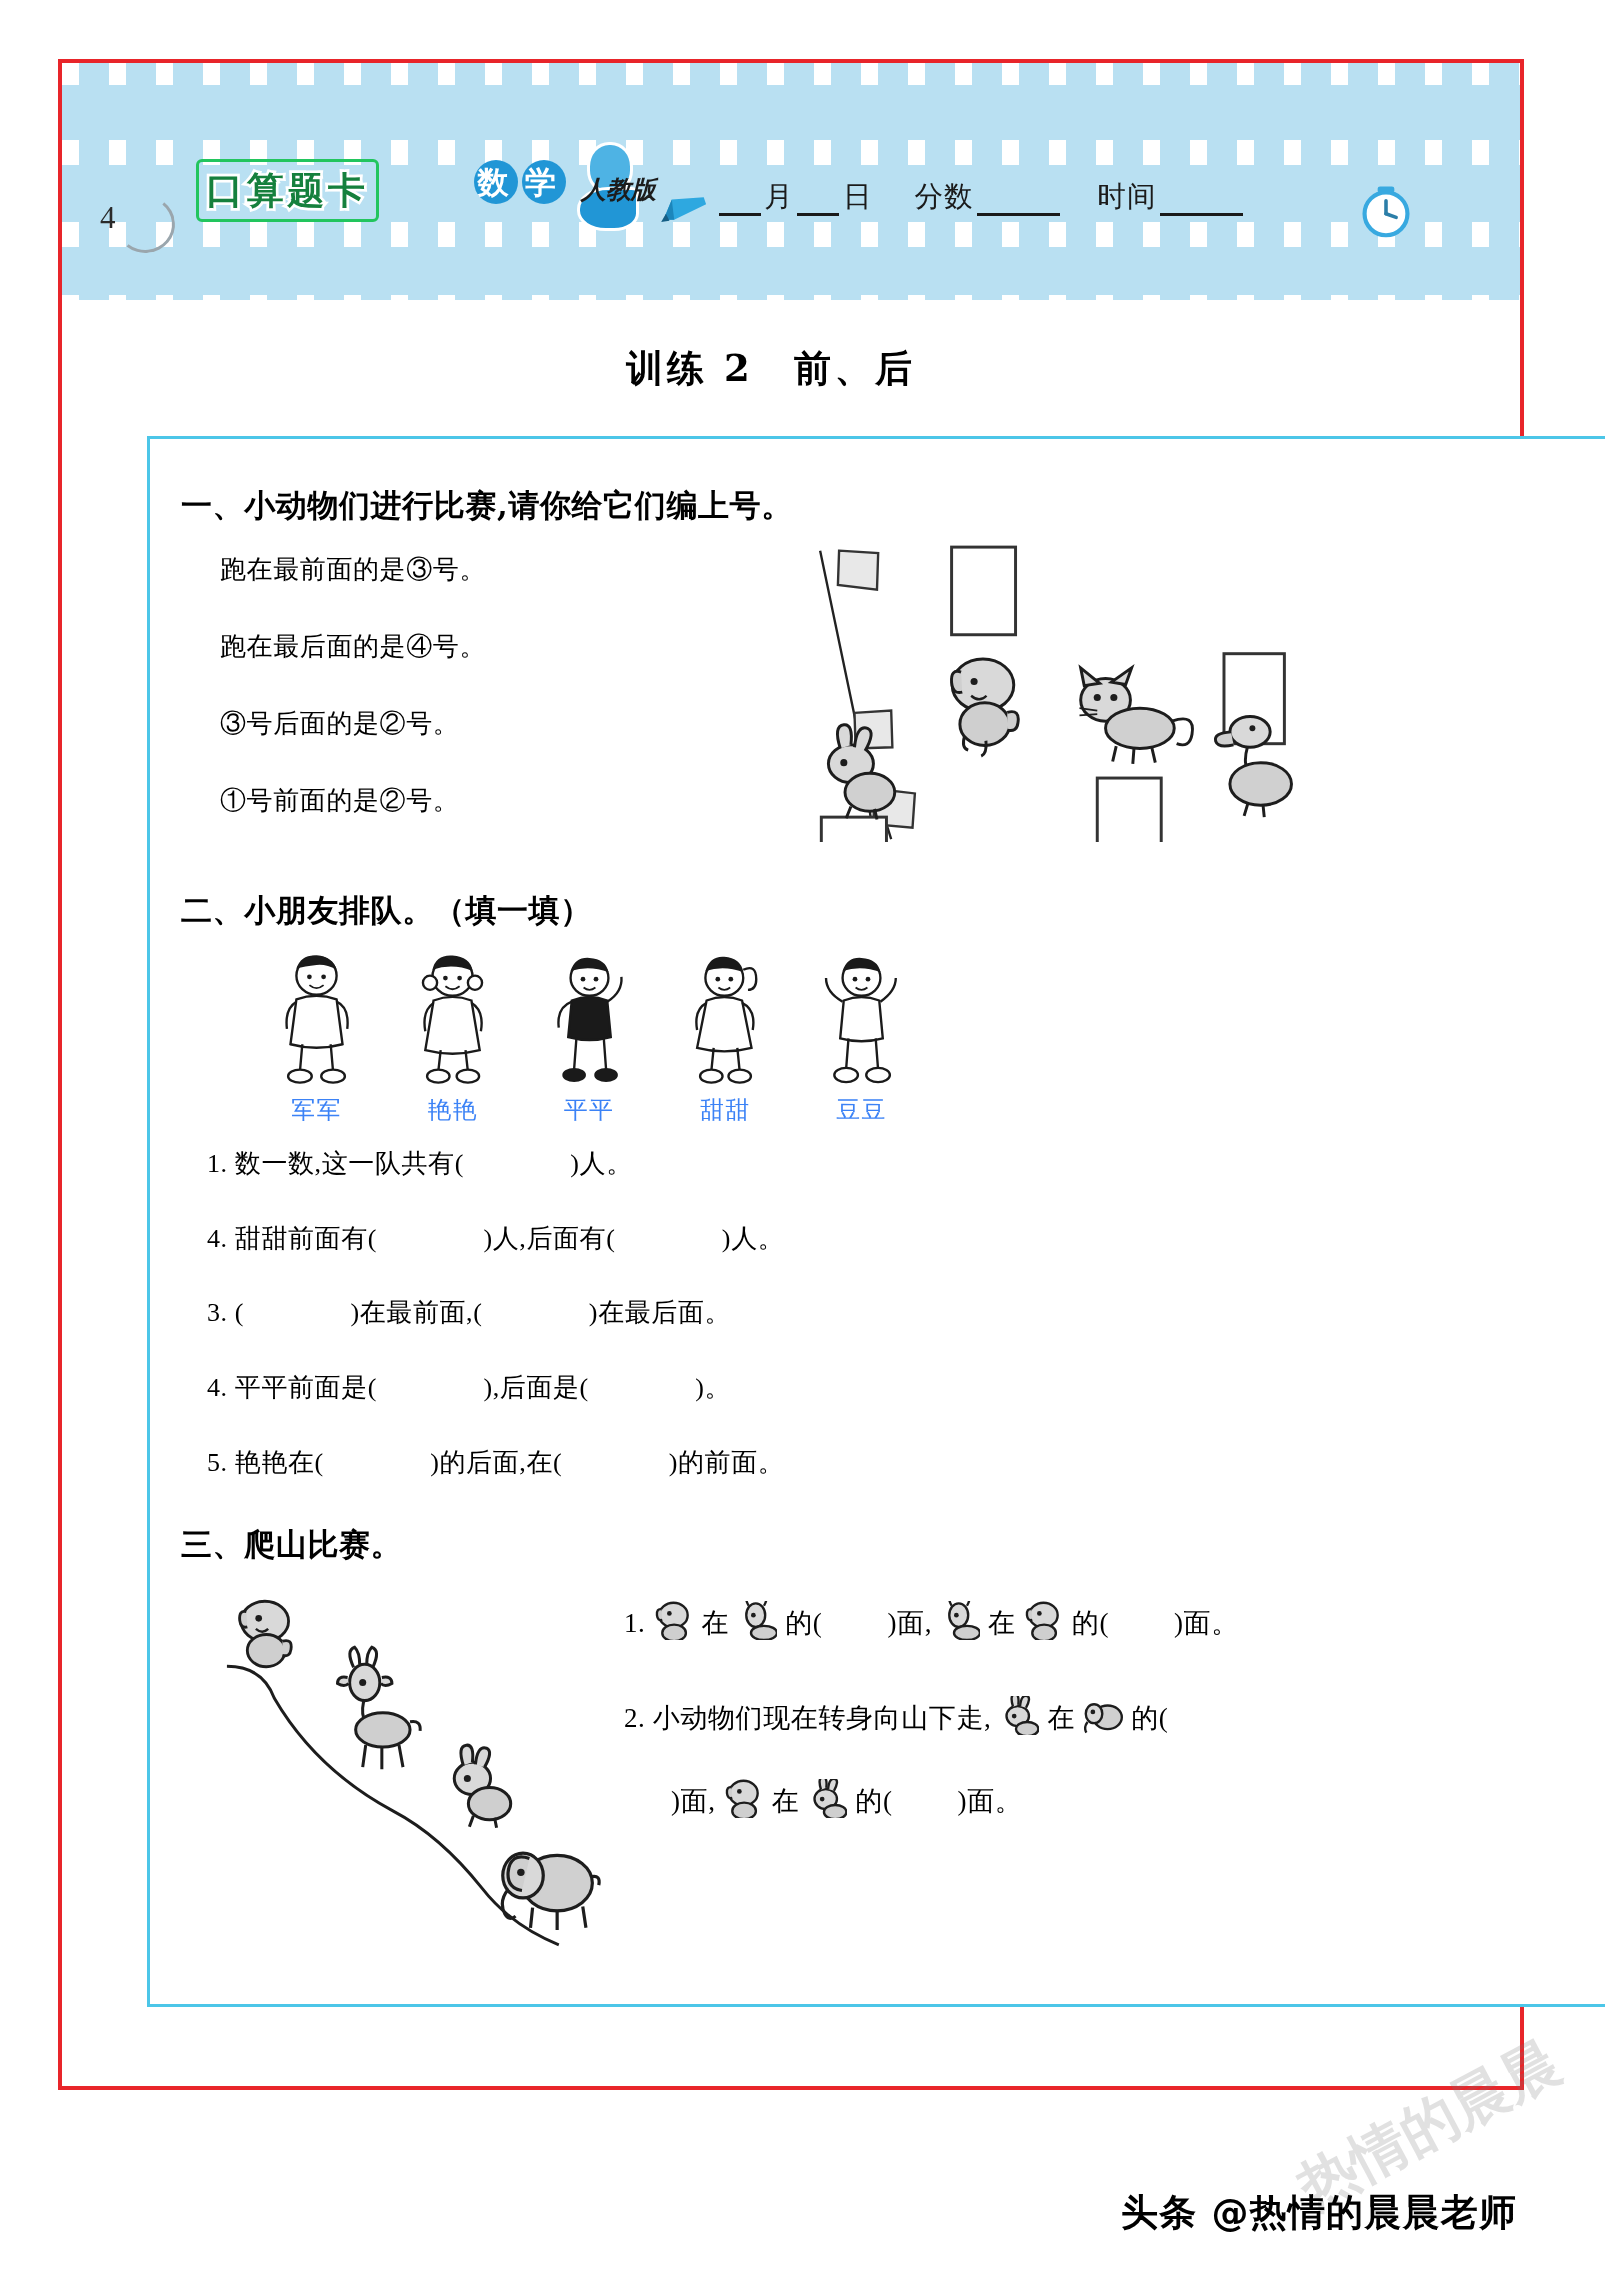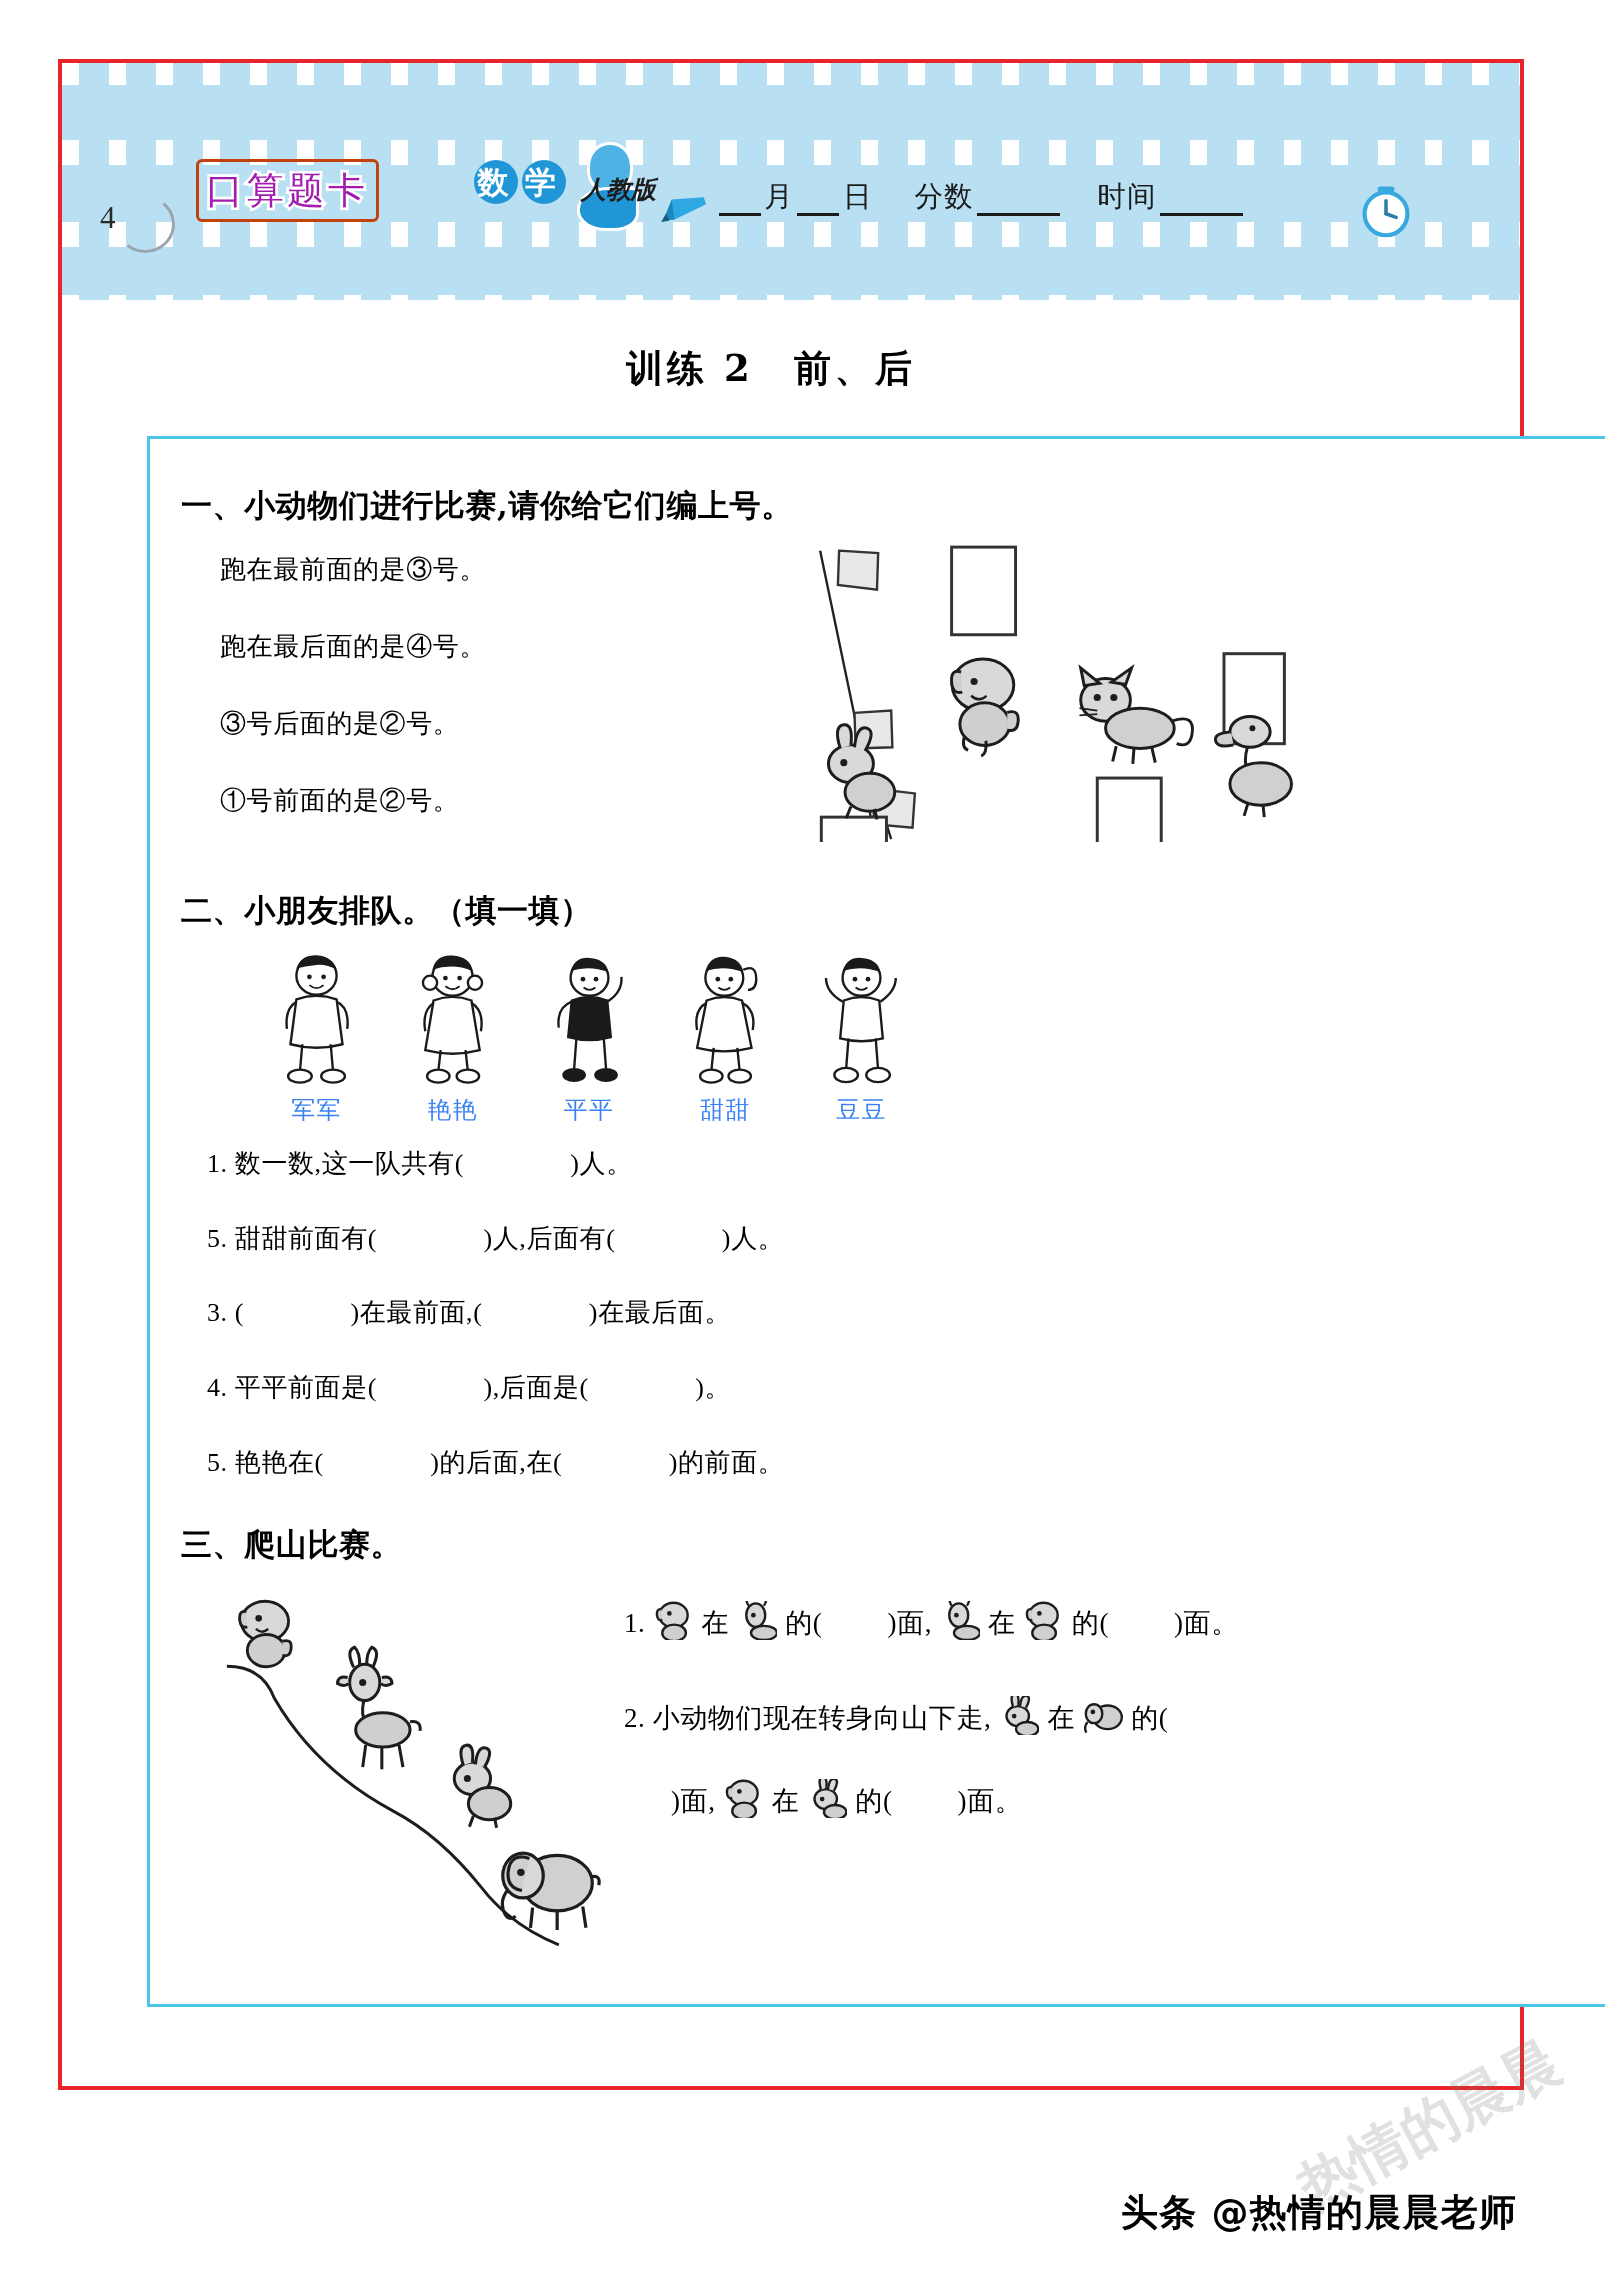--- a/index.html
+++ b/index.html
@@ -61,28 +61,28 @@
     border-left-color: transparent;
     border-radius: 50%;
     transform: rotate(-6deg);
   }
 
   
   #logo-block { position: absolute; left: 196px; top: 159px; }
   #logo-title {
     display: inline-block;
     font-family: "DejaVu Sans", sans-serif;
-    font-weight: normal;
+    font-weight: bold;
     font-size: 37px;
     letter-spacing: 3.6px;
-    color: #a21caf;
+    color: #15803d;
     -webkit-text-stroke: 5.3px #ffffff;
     paint-order: stroke fill;
     padding: 3.6px 7.1px;
-    border: 3px solid #c2410c;
+    border: 3px solid #22c55e;
     border-radius: 6px;
     background: transparent;
     position: relative;
     z-index: 2;
   }
   #logo-boy {
     position: absolute;
     left: 380px; top: -16.6px;
     width: 64px; height: 89px;
   }
@@ -494,21 +494,21 @@
           <ellipse cx="64" cy="208" rx="20" ry="12" fill="#fff" stroke="#1a1a1a" stroke-width="4"></ellipse>
           <ellipse cx="118" cy="208" rx="20" ry="12" fill="#fff" stroke="#1a1a1a" stroke-width="4"></ellipse>
         </svg>
         <div class="kid-name">豆豆</div>
       </div>
 
     </div>
 
     <div id="sec2-qs">
       <div class="q-line" id="s2q0">1. 数一数,这一队共有(　　　　)人。</div>
-      <div class="q-line" id="s2q1">5. 甜甜前面有(　　　　)人,后面有(　　　　)人。</div>
+      <div class="q-line" id="s2q1">4. 甜甜前面有(　　　　)人,后面有(　　　　)人。</div>
       <div class="q-line" id="s2q2">3. (　　　　)在最前面,(　　　　)在最后面。</div>
       <div class="q-line" id="s2q3">4. 平平前面是(　　　　),后面是(　　　　)。</div>
       <div class="q-line" id="s2q4">5. 艳艳在(　　　　)的后面,在(　　　　)的前面。</div>
     </div>
 
     <div class="section-head" id="sec3-head">三、爬山比赛。</div>
 
     <div id="hill-figure">
       <svg viewBox="0 0 680 620" width="403" height="368">
         <path d="M10 140 q60 0 80 54 q70 120 200 190 q80 42 150 130 q50 64 130 96" stroke="#1d1d1d" stroke-width="5" fill="none"></path>

